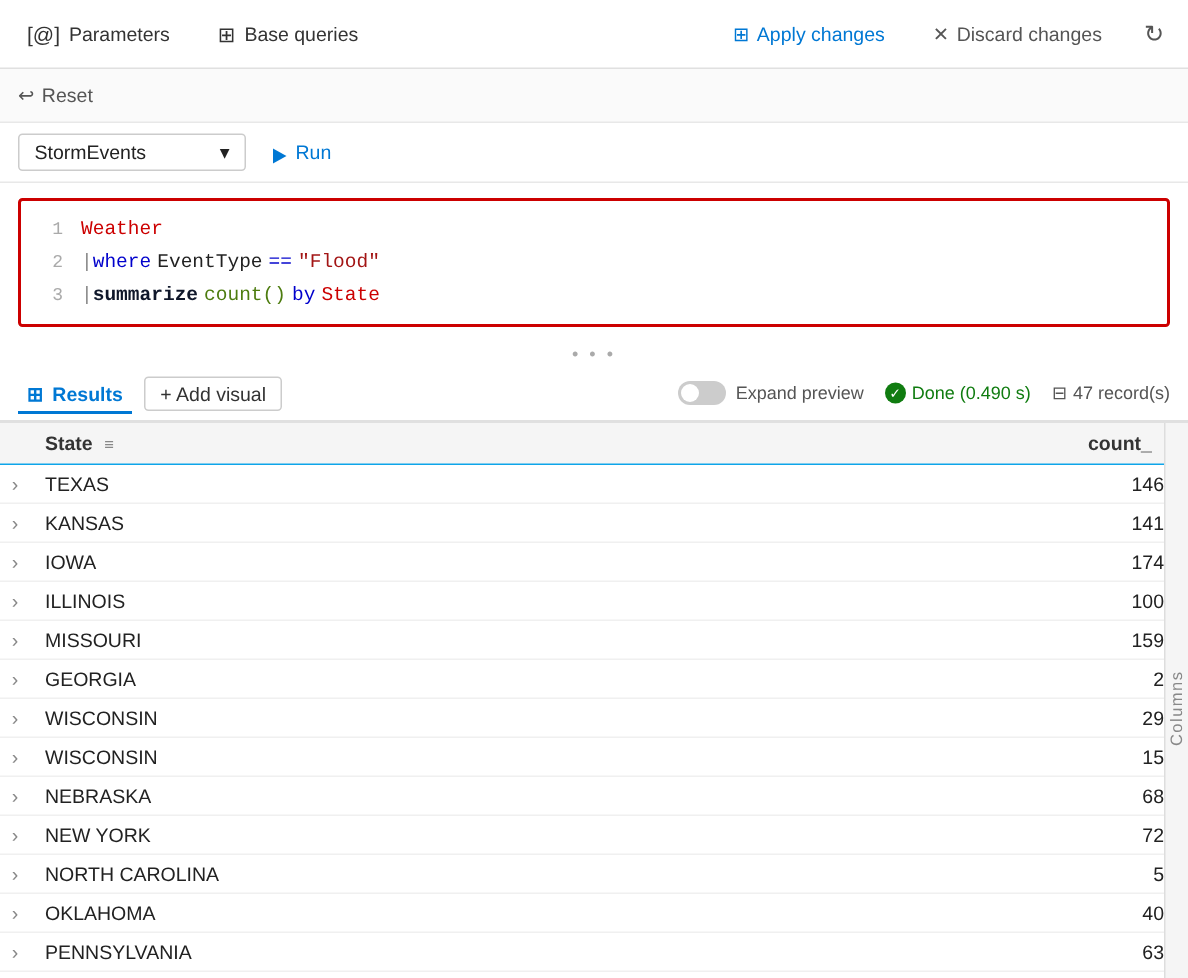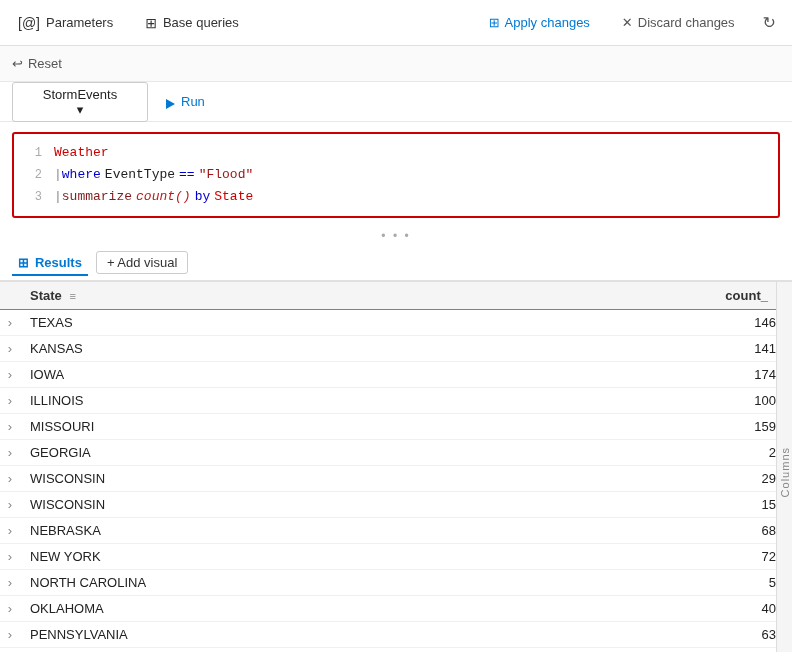--- a/index.html
+++ b/index.html
@@ -101,25 +101,24 @@
       gap: 10px;
       border-bottom: 1px solid #e8e8e8;
     }
     .dataset-dropdown {
       display: flex;
       align-items: center;
       justify-content: space-between;
       border: 1px solid #ccc;
       border-radius: 3px;
       padding: 4px 10px;
-      width: 136px;
+      width: 152px;
       cursor: pointer;
       font-size: 13px;
       background: #fff;
-      flex-direction: column;
     }
     .run-btn {
       display: flex;
       align-items: flex-end;
       gap: 6px;
       border: none;
       background: transparent;
       cursor: pointer;
       font-size: 13px;
       color: #0078d4;
@@ -399,38 +398,52 @@
     <span class="line-num">2</span>
     <span class="kw-pipe">| </span>
     <span style="color:#0000cc; margin-right:4px;">where</span>
     <span style="color:#222; margin-right:4px;">EventType</span>
     <span style="color:#0000cc; margin-right:4px;">==</span>
     <span class="kw-string">"Flood"</span>
   </div>
   <div class="code-line">
     <span class="line-num">3</span>
     <span class="kw-pipe">| </span>
-    <span style="color:#7f1d1d; margin-right:4px;">summarize</span>
-    <span style="color:#b91c1c; margin-right:4px;font-style:italic;">count()</span>
+    <span style="color:#0f172a; margin-right:4px;font-weight:bold;">summarize</span>
+    <span style="color:#4d7c0f; margin-right:4px;">count()</span>
     <span style="color:#0000cc; margin-right:4px;">by</span>
     <span style="color:#c00;">State</span>
   </div>
 </div>
 
 <div class="drag-handle">
   <span>• • •</span>
 </div>
 
 <div class="results-toolbar">
   <div class="results-tab">
     <span style="font-size:13px;">⊞</span>
     <span>Results</span>
   </div>
   <div class="add-visual-btn">
     <span>+ Add visual</span>
+  </div>
+  <div class="results-right">
+    <div class="expand-toggle">
+      <div class="toggle-switch"></div>
+      <span>Expand preview</span>
+    </div>
+    <div class="status-done">
+      <div class="check-icon">✓</div>
+      <span>Done (0.490 s)</span>
+    </div>
+    <div class="records-badge">
+      <span>⊟</span>
+      <span>47 record(s)</span>
+    </div>
   </div>
 </div>
 
 <div class="main-content">
   <div class="table-wrapper">
     <table>
       <thead>
         <tr>
           <th style="width:20px;"></th>
           <th>

